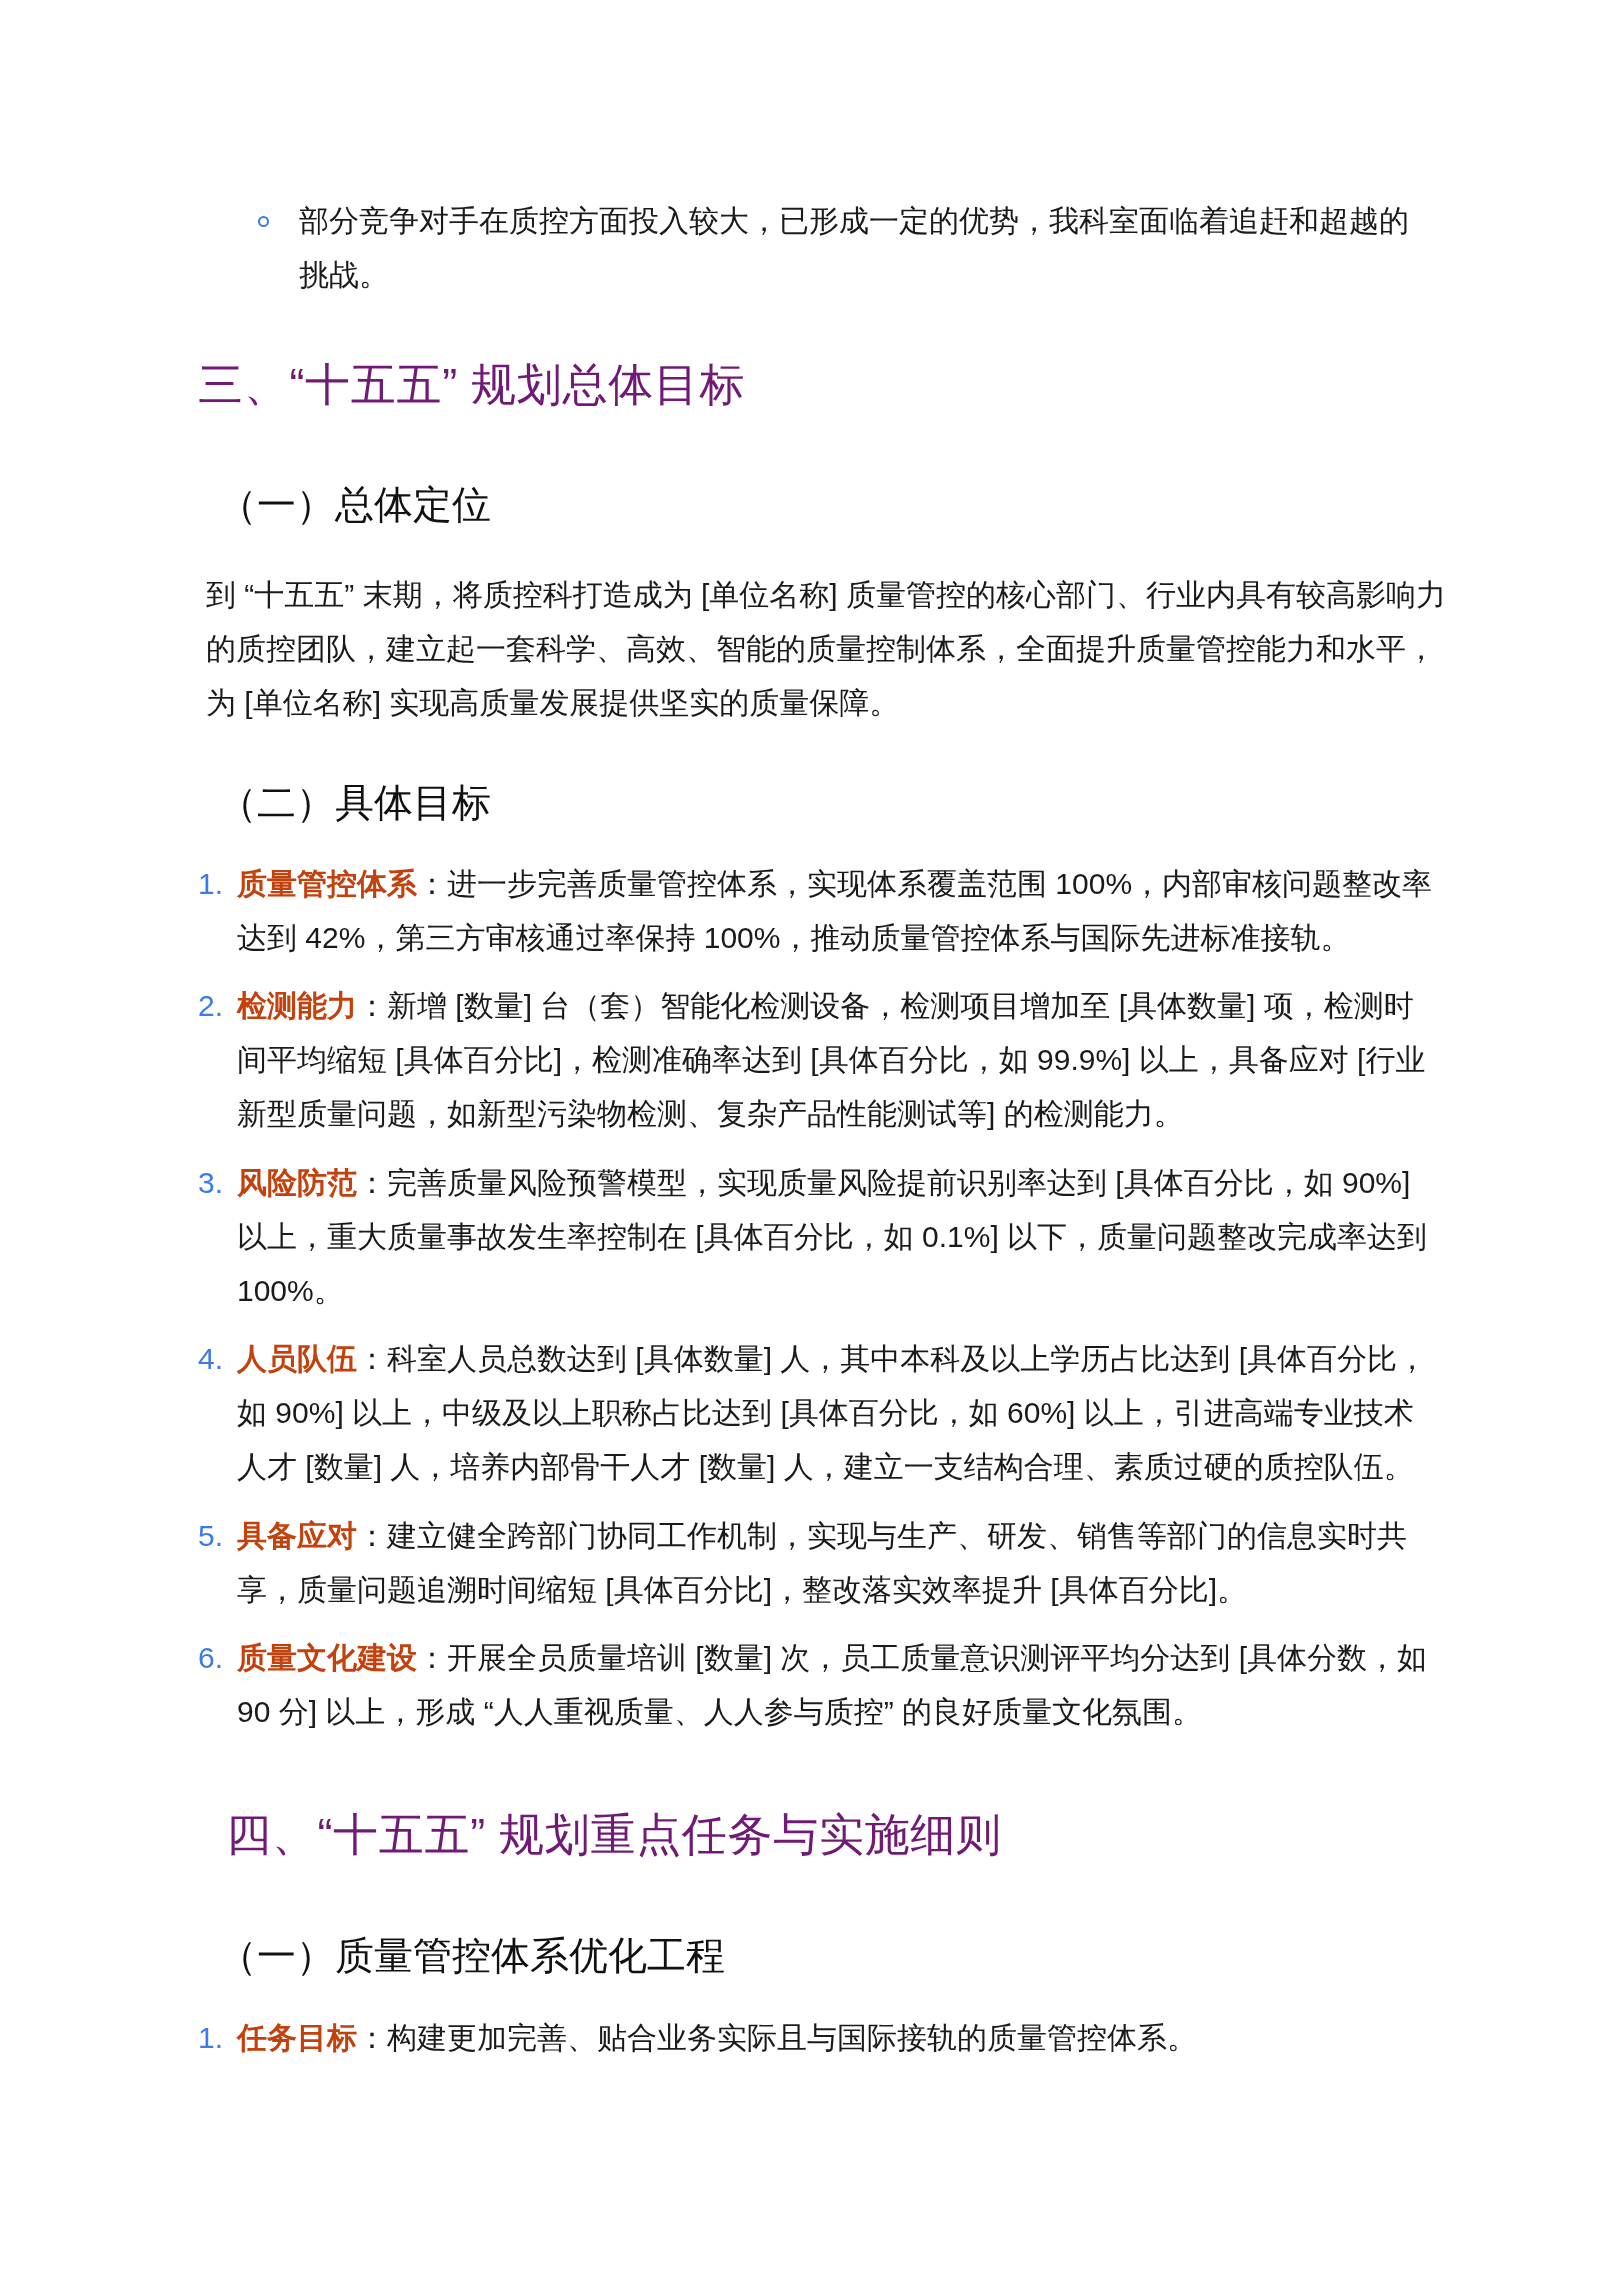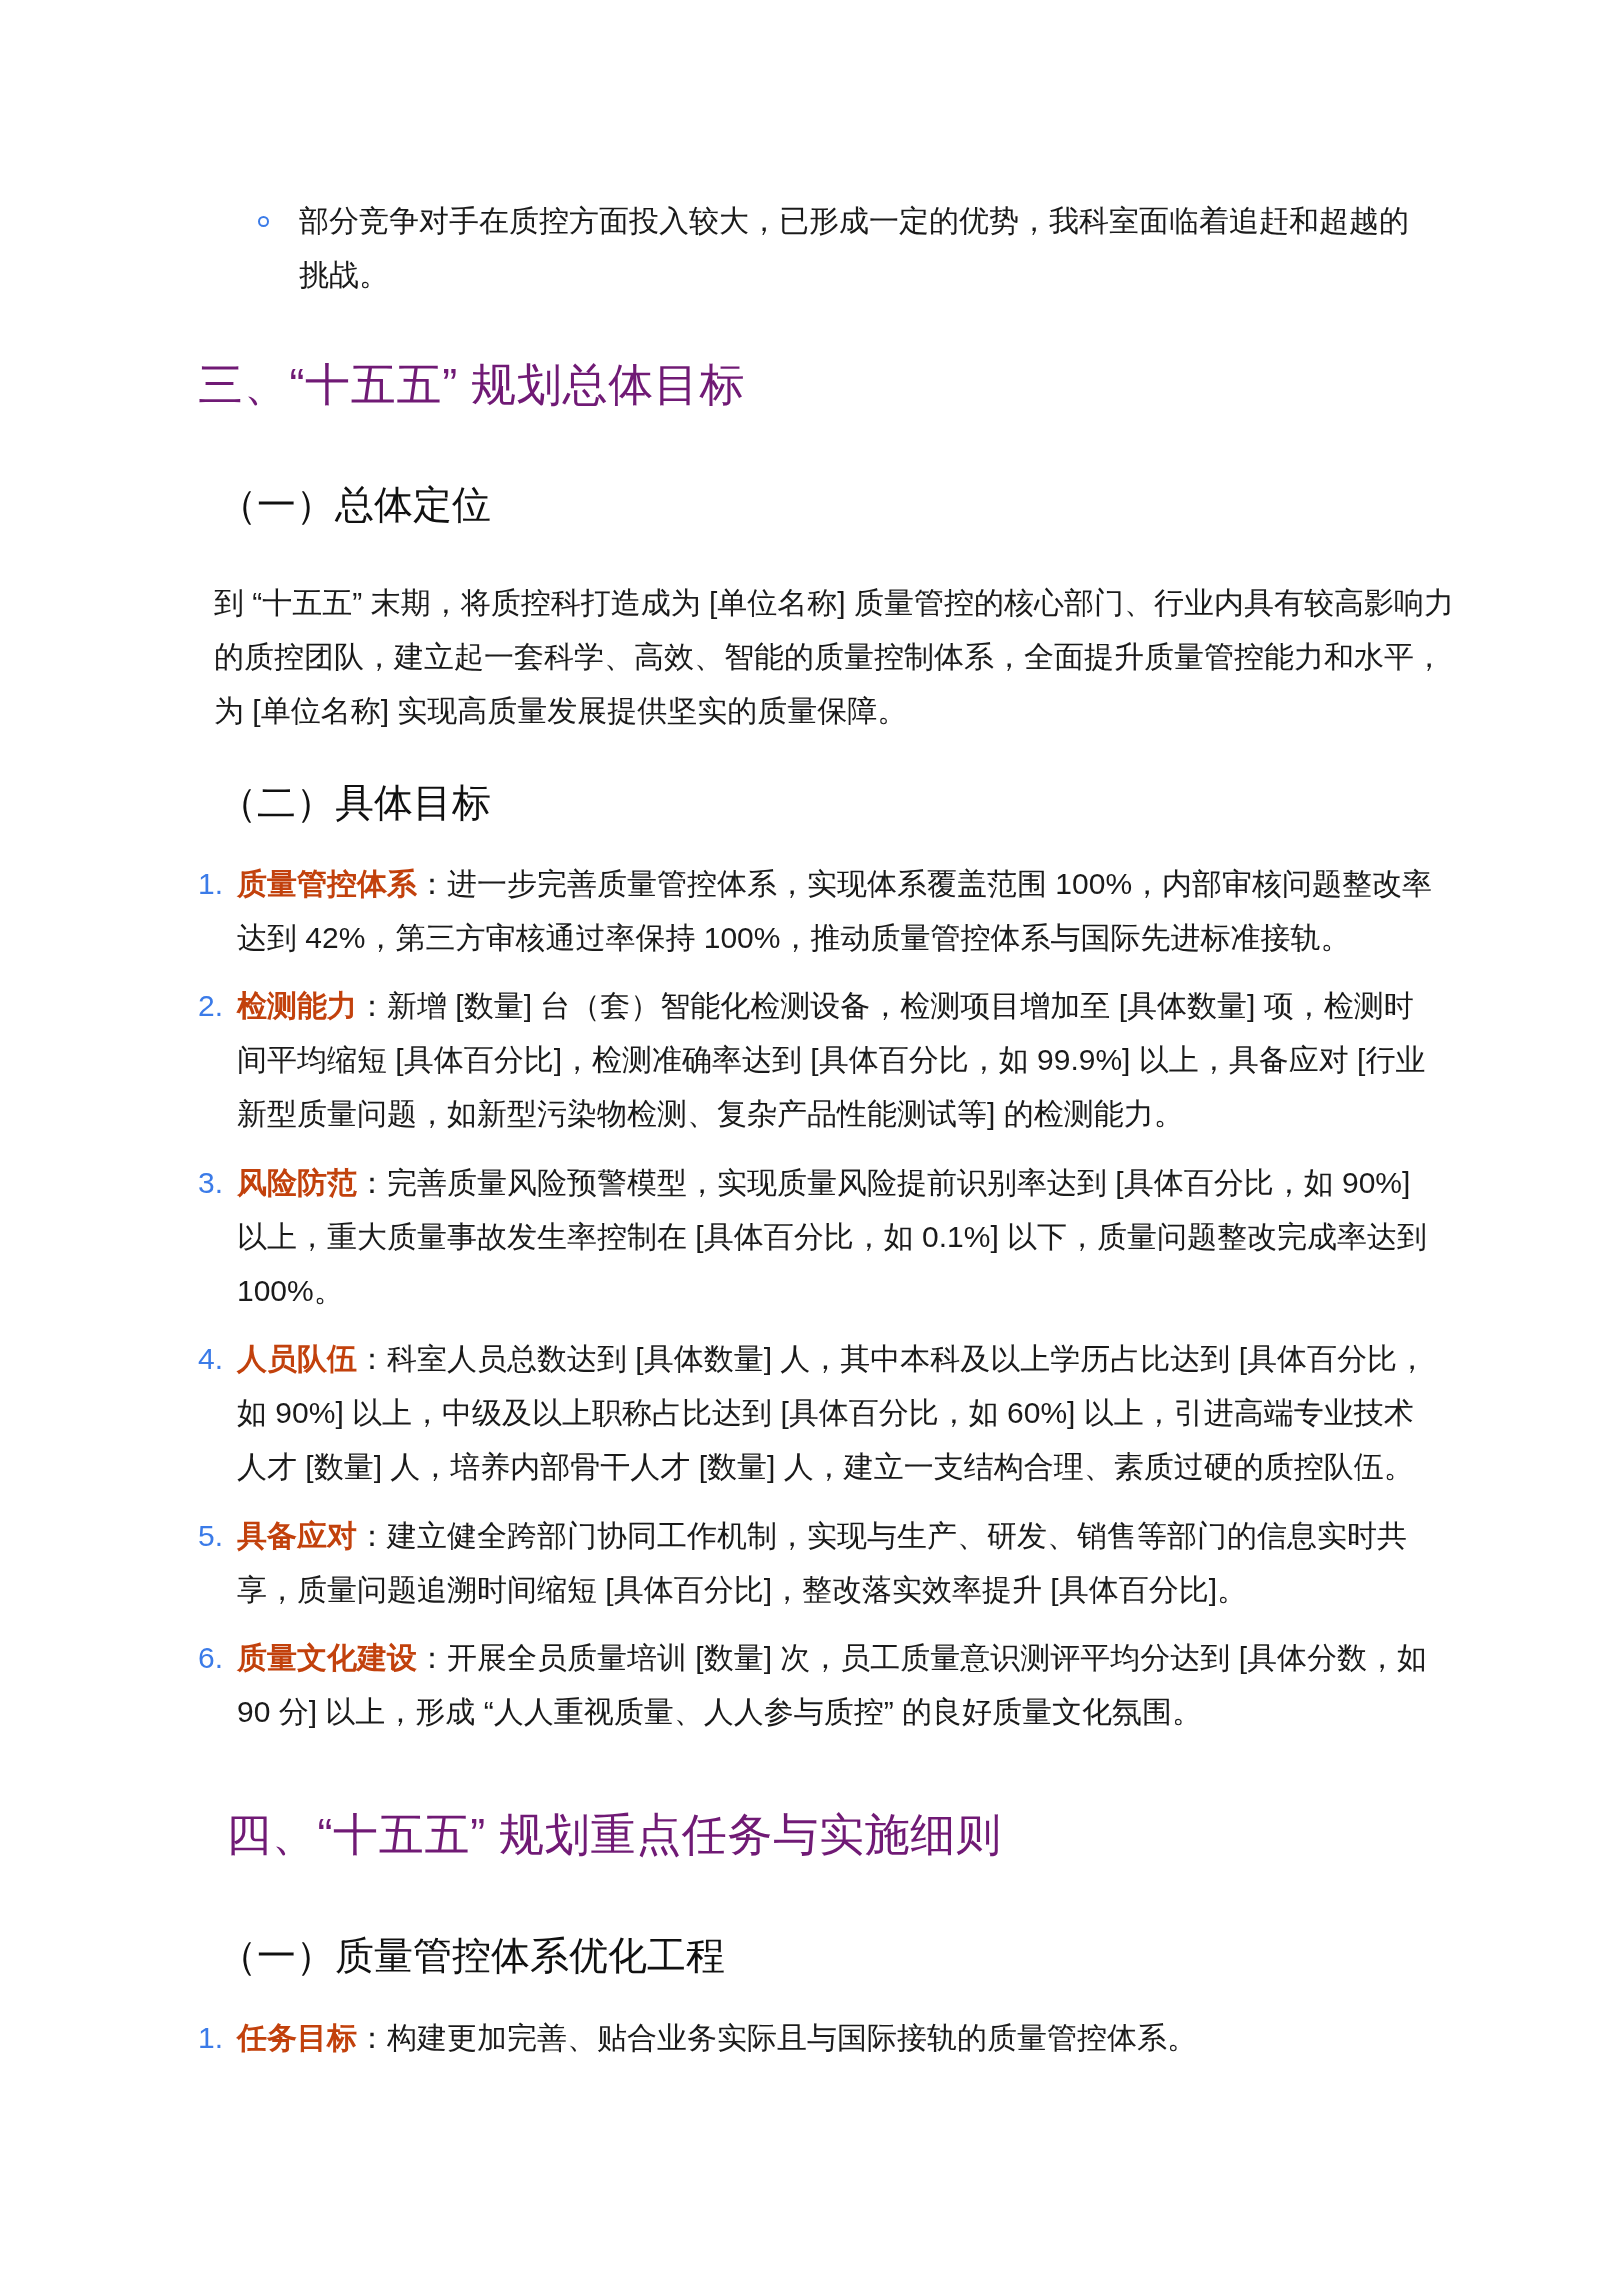--- a/index.html
+++ b/index.html
@@ -59,21 +59,21 @@
     left: 16px;
     margin: 4px;
     font-size: 39px;
     font-weight: normal;
     line-height: 52px;
     color: #111;
   }
   p.para {
     position: absolute;
     left: 0;
-    margin: 16px;
+    margin: 8px;
     font-size: 30px;
     line-height: 54px;
     width: 1244px;
   }
   .num-list {
     position: absolute;
     left: 0;
     margin: 0;
     padding: 0;
     list-style: none;

